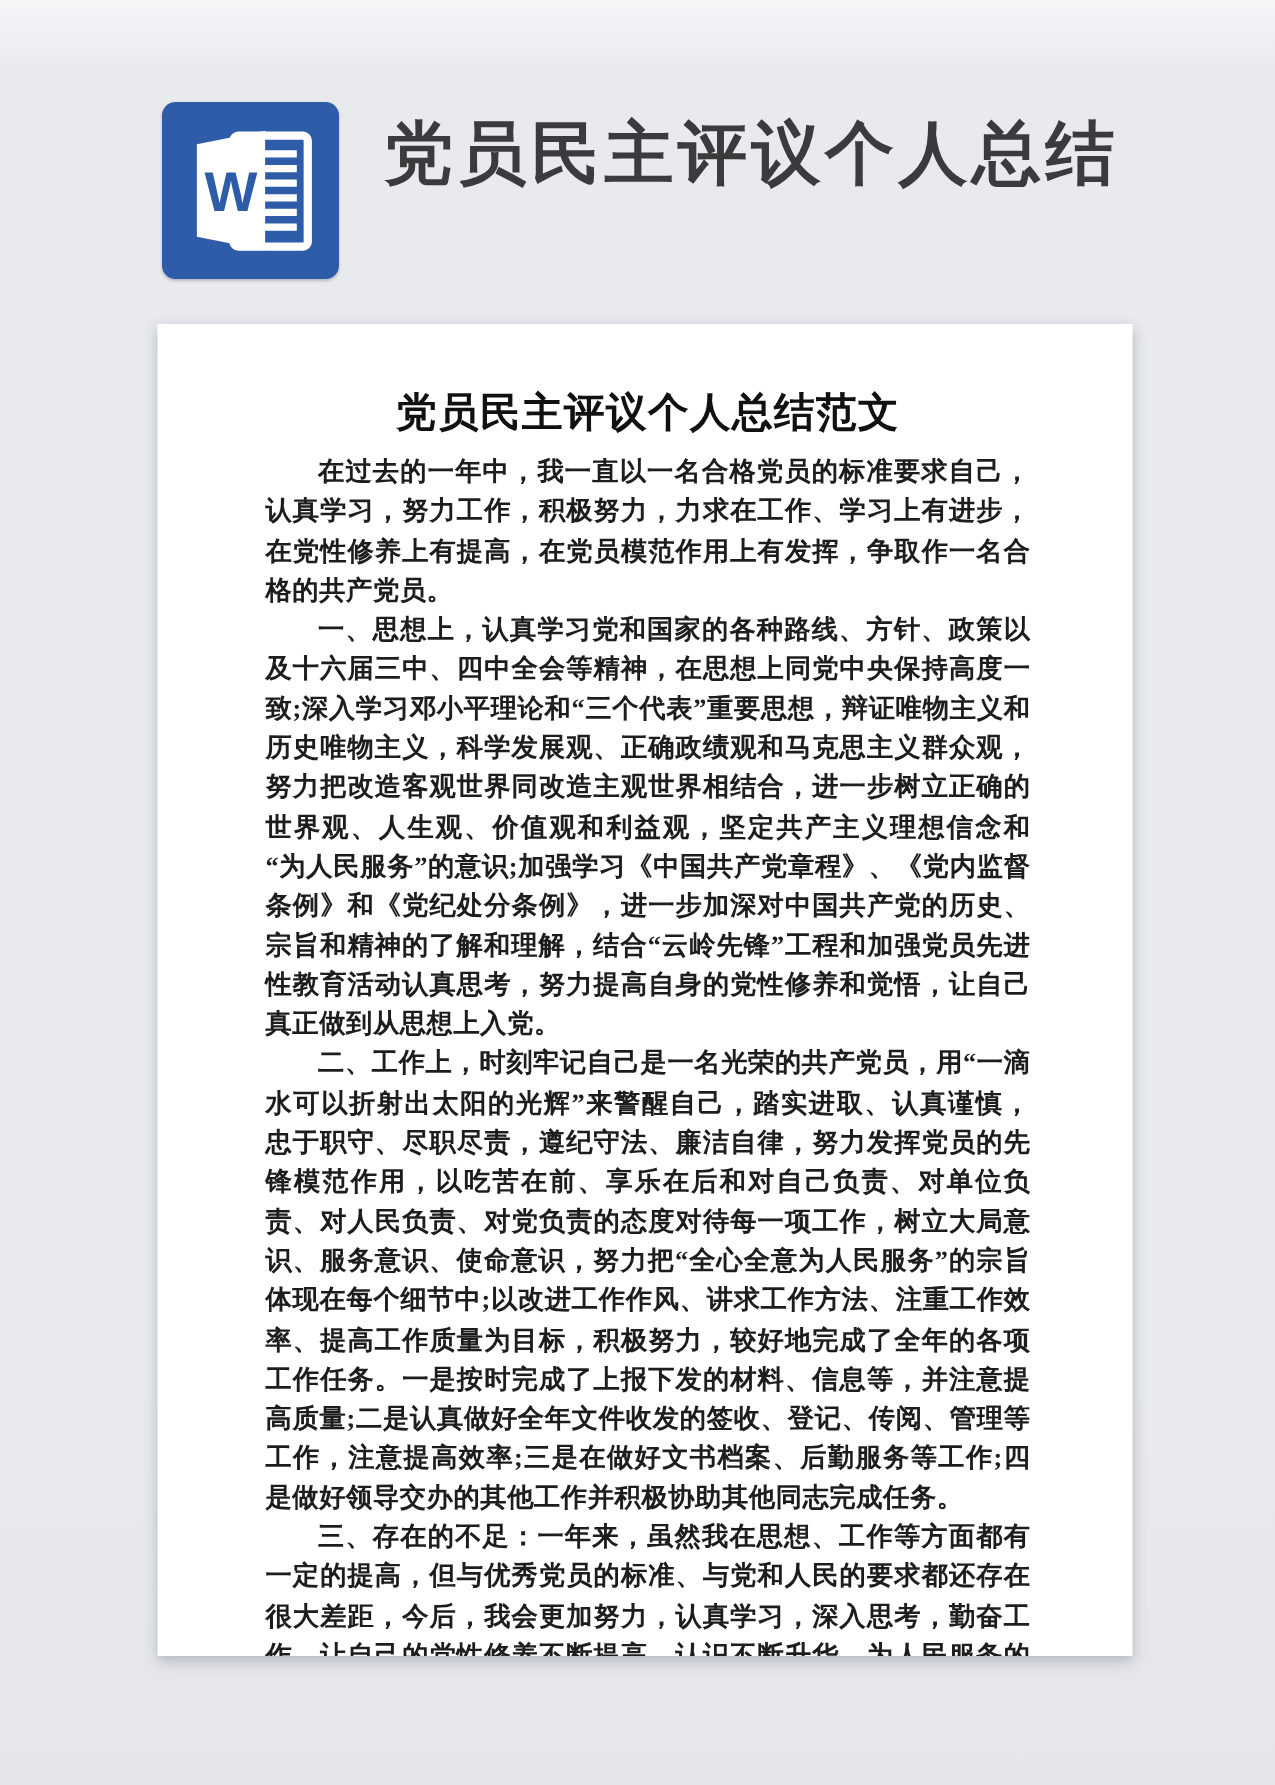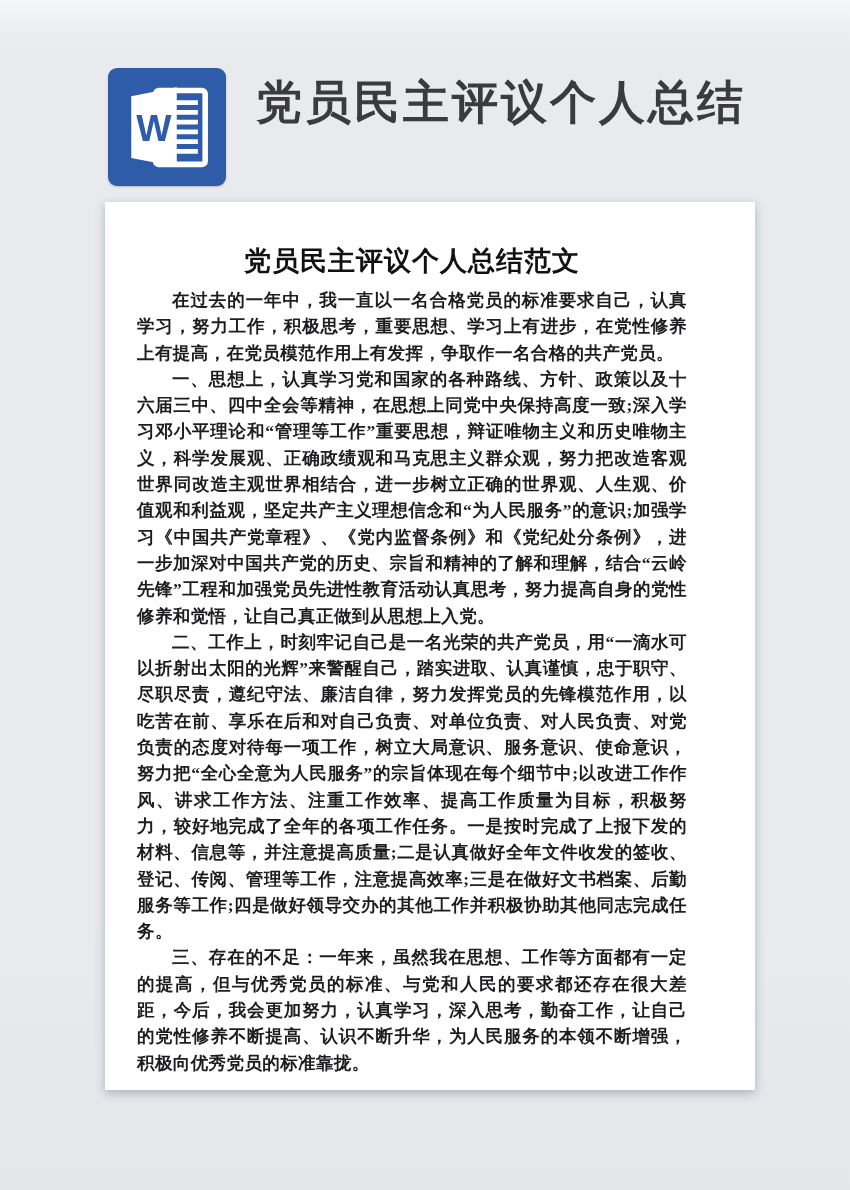--- a/index.html
+++ b/index.html
@@ -59,26 +59,26 @@
     line-height:24px;
     letter-spacing:1.5px;
     color:var(--subtitle-text);
     margin-top:13px;
     white-space:nowrap;
   }
   
   .paper{
     position:absolute;
     left:105px;
-    top:202px;
+    top:216px;
     width:650px;
     height:888px;
     background:var(--paper);
     box-shadow:0 3px 9px rgba(100,110,125,.45);
-    padding:42px 68px 0 32px;
+    padding:42px 68px 0 72px;
     overflow:hidden;
   }
   .doc-title{
     font-family:"Liberation Serif", serif;
     font-size:27px;
     line-height:34px;
     font-weight:bold;
     color:#111;
     text-align:center;
     letter-spacing:1px;
@@ -124,20 +124,20 @@
       </svg>
     </div>
     <div class="header-text">
       <div class="header-title">党员民主评议个人总结</div>
     </div>
   </div>
 
   <div class="paper">
     <div class="doc-title">党员民主评议个人总结范文</div>
     <div class="doc-body">
-        <p>在过去的一年中，我一直以一名合格党员的标准要求自己，认真学习，努力工作，积极思考，重要思想、学习上有进步，在党性修养上有提高，在党员模范作用上有发挥，争取作一名合格的共产党员。</p>
-        <p>一、思想上，认真学习党和国家的各种路线、方针、政策以及十六届三中、四中全会等精神，在思想上同党中央保持高度一致;深入学习邓小平理论和“管理等工作”重要思想，辩证唯物主义和历史唯物主义，科学发展观、正确政绩观和马克思主义群众观，努力把改造客观世界同改造主观世界相结合，进一步树立正确的世界观、人生观、价值观和利益观，坚定共产主义理想信念和“为人民服务”的意识;加强学习《中国共产党章程》、《党内监督条例》和《党纪处分条例》，进一步加深对中国共产党的历史、宗旨和精神的了解和理解，结合“云岭先锋”工程和加强党员先进性教育活动认真思考，努力提高自身的党性修养和觉悟，让自己真正做到从思想上入党。</p>
+        <p>在过去的一年中，我一直以一名合格党员的标准要求自己，认真学习，努力工作，积极努力，力求在工作、学习上有进步，在党性修养上有提高，在党员模范作用上有发挥，争取作一名合格的共产党员。</p>
+        <p>一、思想上，认真学习党和国家的各种路线、方针、政策以及十六届三中、四中全会等精神，在思想上同党中央保持高度一致;深入学习邓小平理论和“三个代表”重要思想，辩证唯物主义和历史唯物主义，科学发展观、正确政绩观和马克思主义群众观，努力把改造客观世界同改造主观世界相结合，进一步树立正确的世界观、人生观、价值观和利益观，坚定共产主义理想信念和“为人民服务”的意识;加强学习《中国共产党章程》、《党内监督条例》和《党纪处分条例》，进一步加深对中国共产党的历史、宗旨和精神的了解和理解，结合“云岭先锋”工程和加强党员先进性教育活动认真思考，努力提高自身的党性修养和觉悟，让自己真正做到从思想上入党。</p>
         <p>二、工作上，时刻牢记自己是一名光荣的共产党员，用“一滴水可以折射出太阳的光辉”来警醒自己，踏实进取、认真谨慎，忠于职守、尽职尽责，遵纪守法、廉洁自律，努力发挥党员的先锋模范作用，以吃苦在前、享乐在后和对自己负责、对单位负责、对人民负责、对党负责的态度对待每一项工作，树立大局意识、服务意识、使命意识，努力把“全心全意为人民服务”的宗旨体现在每个细节中;以改进工作作风、讲求工作方法、注重工作效率、提高工作质量为目标，积极努力，较好地完成了全年的各项工作任务。一是按时完成了上报下发的材料、信息等，并注意提高质量;二是认真做好全年文件收发的签收、登记、传阅、管理等工作，注意提高效率;三是在做好文书档案、后勤服务等工作;四是做好领导交办的其他工作并积极协助其他同志完成任务。</p>
         <p>三、存在的不足：一年来，虽然我在思想、工作等方面都有一定的提高，但与优秀党员的标准、与党和人民的要求都还存在很大差距，今后，我会更加努力，认真学习，深入思考，勤奋工作，让自己的党性修养不断提高、认识不断升华，为人民服务的本领不断增强，积极向优秀党员的标准靠拢。</p>
       </div>
   </div>
 
 </div>
 
 </body></html>

